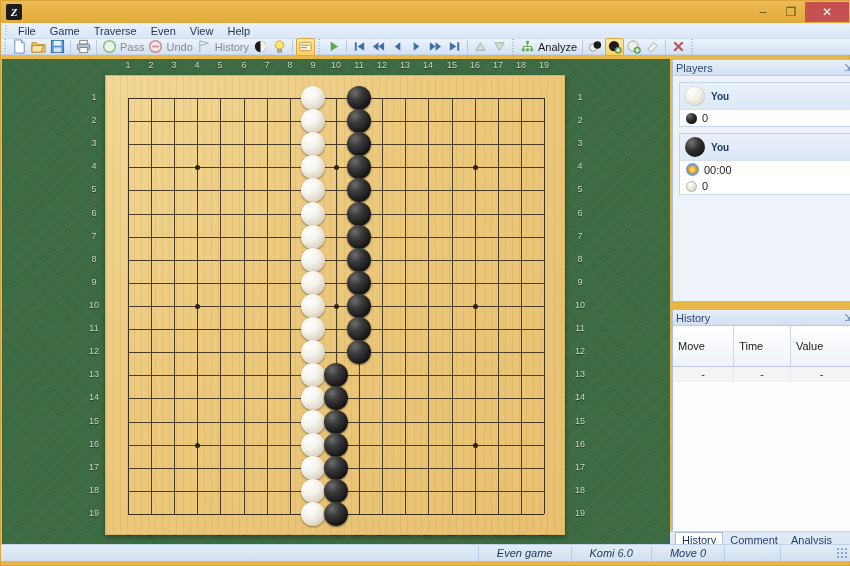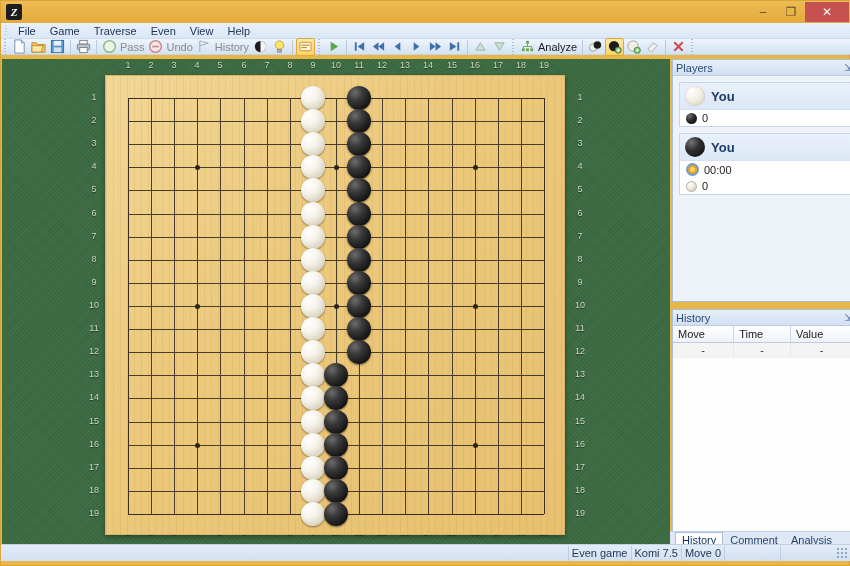--- a/index.html
+++ b/index.html
@@ -148,37 +148,37 @@
 
   .pcard { margin: 6px 6px 0 6px; background: #fff; border: 1px solid #c6d6ea; }
   .pcard-top {
     display: flex; align-items: center; gap: 6px; padding: 3px 5px;
     background: linear-gradient(to bottom,#e9f0fa,#dde8f6);
     border-bottom: 1px solid #d5e1f0;
   }
   .pstone { width: 20px; height: 20px; border-radius: 50%; flex: none; }
   .pstone.w { background: radial-gradient(circle at 32% 27%,#fff,#f2efe6 45%,#cfc8b6 100%); box-shadow: inset 0 0 1px #aaa; }
   .pstone.b { background: radial-gradient(circle at 32% 27%,#747474,#313131 40%,#070707 100%); }
-  .pname { color: #1e3a66; font-weight: bold; font-size: 13px; }
+  .pname { color: #1e3a66; font-weight: bold; font-size: 10px; }
   .prow { display: flex; align-items: center; gap: 5px; padding: 2px 6px; color: #222; font-size: 11px; }
   .clock {
     width: 13px; height: 13px; border-radius: 50%;
     background: radial-gradient(circle at 50% 50%, #ffd35a 0 40%, #e8a321 41% 100%);
     border: 2px solid #6f9ad4; box-sizing: border-box;
   }
   .capstone { width: 11px; height: 11px; border-radius: 50%; }
   .capstone.b { background: radial-gradient(circle at 32% 27%,#6f6f6f,#2a2a2a 45%,#000 100%); }
   .capstone.w { background: radial-gradient(circle at 32% 27%,#fff,#ece8dc 50%,#c9c2b0 100%); border:1px solid #b5ae9c; box-sizing:border-box; }
 
   
   #hist-table { width: 100%; border-collapse: collapse; font-size: 11px; }
   #hist-table th {
     background: linear-gradient(to bottom,#fff,#eef2f8);
     border-right: 1px solid #cbd7e6; border-bottom: 1px solid #bccbdd;
-    font-weight: normal; color: #1b1b1b; text-align: left; padding: 2px 5px;
+    font-weight: normal; color: #1b1b1b; text-align: left; padding: 14px 5px;
     height: 16px;
   }
   #hist-table td {
     border-right: 1px solid #e3e9f1; border-bottom: 1px solid #eef2f7;
     padding: 1px 5px; color: #333; text-align: center; height: 14px;
   }
   #hist-table tbody tr { background: #f4f4f4; }
 
   
   #dock-tabs {
@@ -194,22 +194,23 @@
 
   
   #statusbar {
     position: absolute; left: 0; bottom: 4px; width: 850px; height: 17px;
     background: linear-gradient(to bottom,#e4ecf8,#d2e0f2);
     border-top: 1px solid #c0d1e7;
     display: flex; align-items: center; justify-content: flex-end;
     font-size: 11px; color: #1f3455;
   }
   .sfield {
-    height: 15px; display: flex; align-items: center; padding: 0 3px;
+    height: 15px; display: flex; align-items: center; padding: 0 18px;
     border-left: 1px solid #bbcde4;
+    font-style: italic;
   }
   .sfield.blank { width: 56px; }
   #grip-resize {
     width: 12px; height: 12px; margin-right: 3px;
     background-image:
       radial-gradient(circle, #8fa6c2 40%, transparent 41%),
       radial-gradient(circle, #8fa6c2 40%, transparent 41%);
     background-size: 4px 4px; background-position: 0 4px, 4px 0;
     background-repeat: repeat;
   }
@@ -701,19 +702,19 @@
   </div>
 
   <div id="dock-tabs">
       <div class="dtab sel">History</div>
       <div class="dtab">Comment</div>
       <div class="dtab">Analysis</div>
     </div>
 
   <div id="statusbar">
     <div class="sfield">Even game</div>
-    <div class="sfield">Komi 7.5</div>
+    <div class="sfield">Komi 6.0</div>
     <div class="sfield">Move 0</div>
     <div class="sfield blank"></div>
     <div class="sfield blank"></div>
     <div id="grip-resize"></div>
   </div>
 </div>
 
 </body></html>

